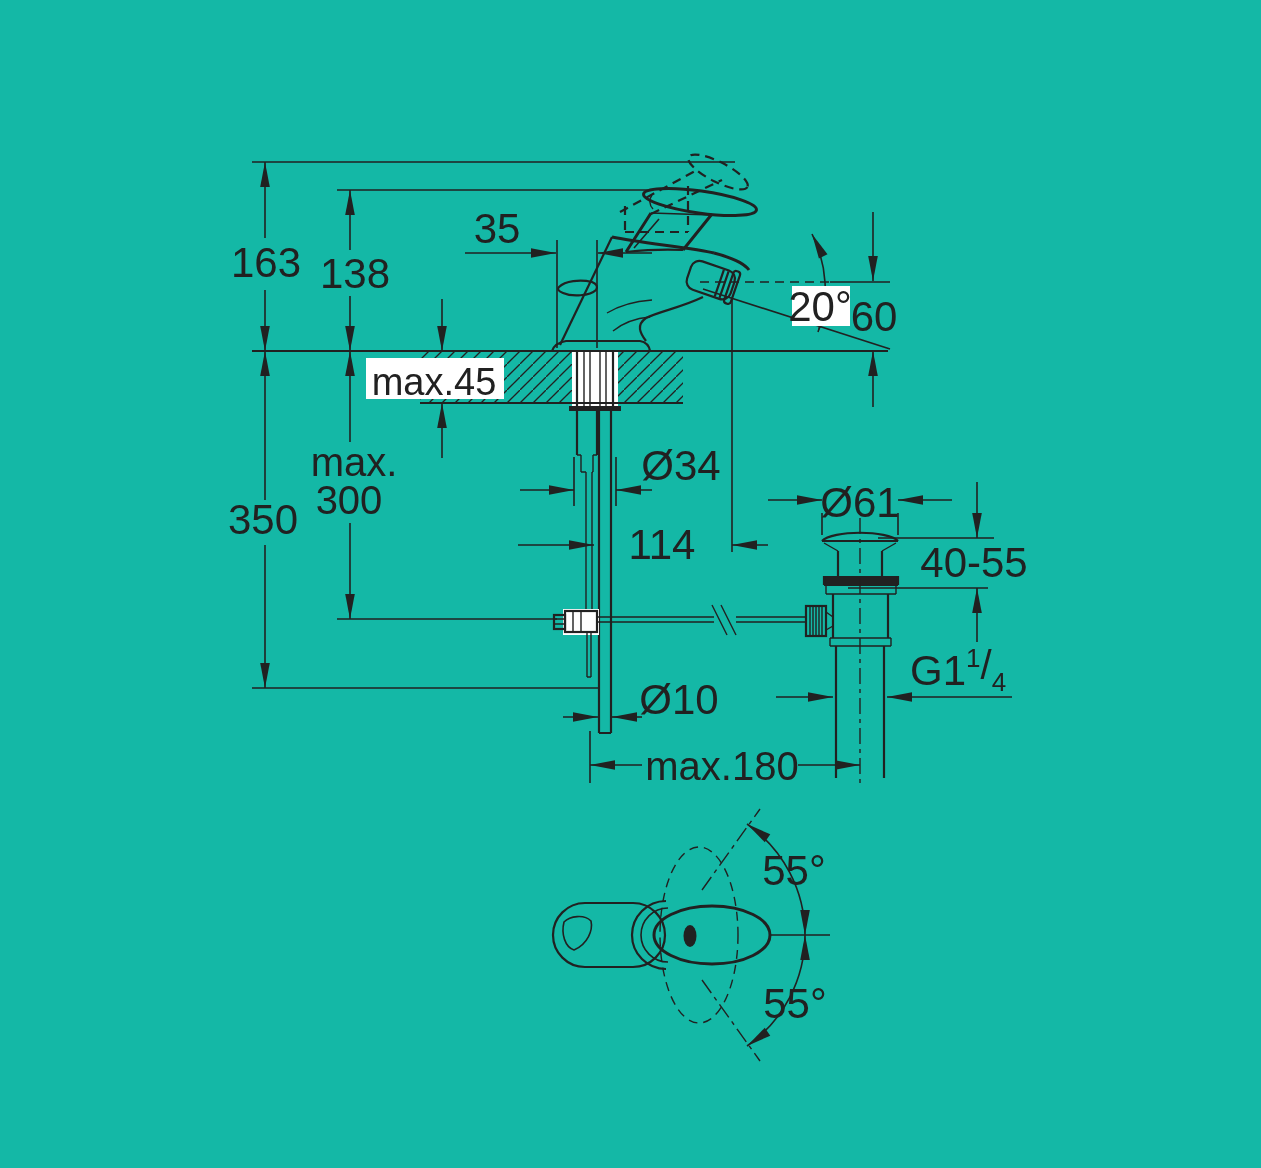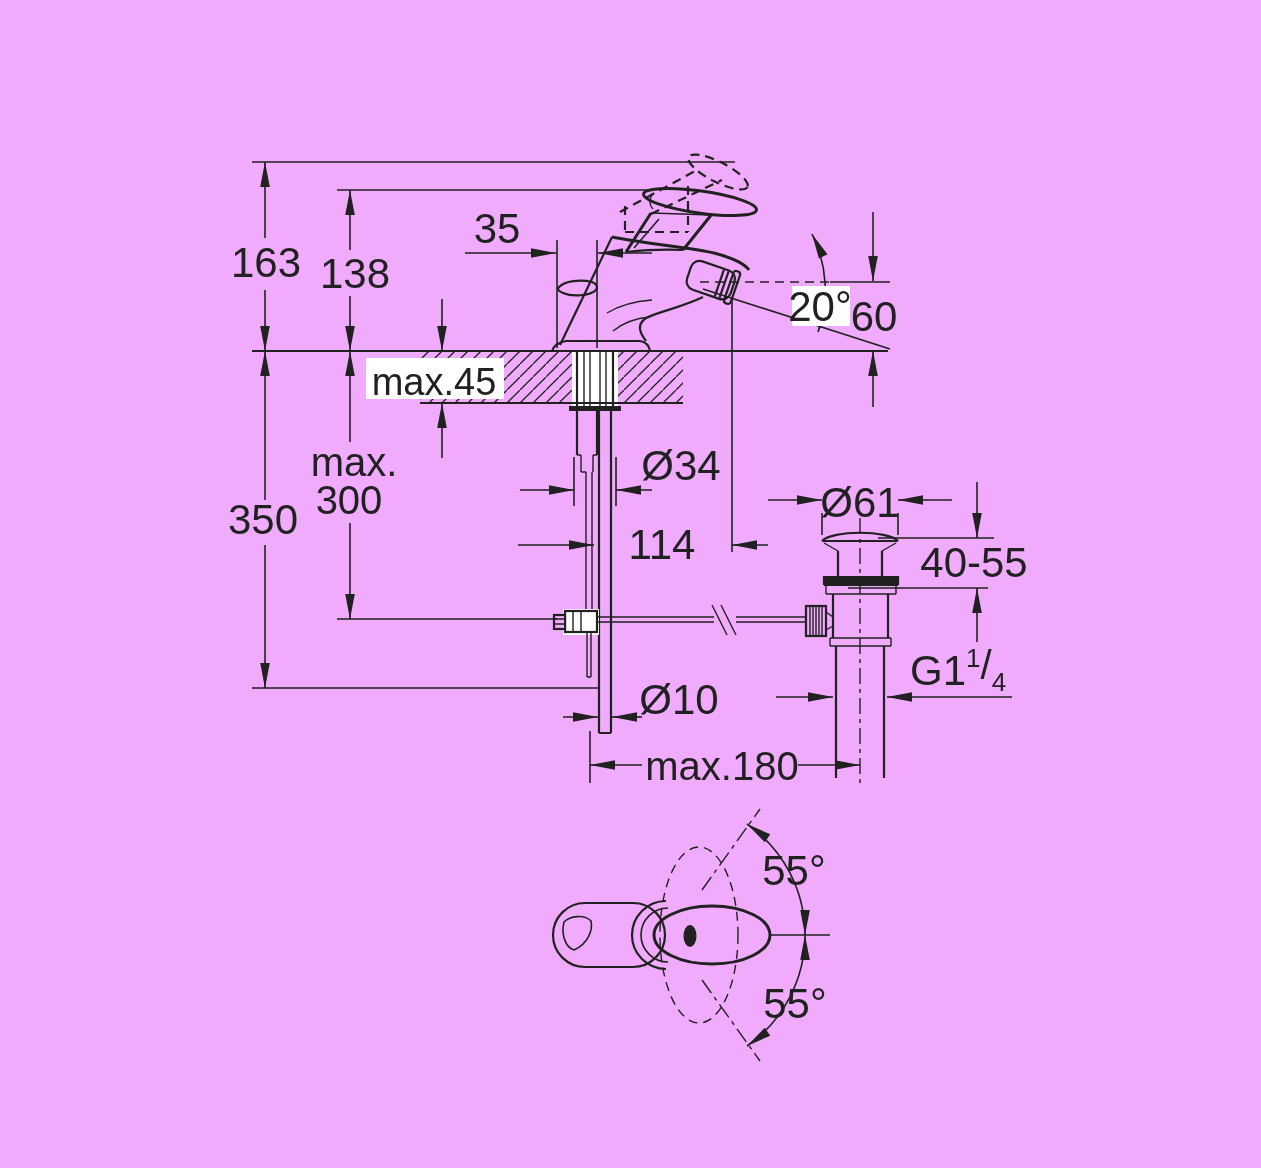--- a/index.html
+++ b/index.html
@@ -1,16 +1,16 @@
 <!DOCTYPE html>
 <html><head>
 <meta charset="utf-8">
 <style>
   html,body{margin:0;padding:0;background:#fff;}
-  .stage{width:1261px;height:1168px;position:relative;background:#f0abfc;overflow:hidden;}
+  .stage{width:1261px;height:1168px;position:relative;background:#14b8a6;overflow:hidden;}
   svg{display:block;}
   text{font-family:"Liberation Sans","DejaVu Sans",sans-serif;fill:#212121;}
   .t42{font-size:42px;}
   .t40{font-size:40px;}
   .t38{font-size:38px;}
   .mid{text-anchor:middle;}
   .ln{stroke:#212121;fill:none;stroke-width:1.6;}
   .ln2{stroke:#212121;fill:none;stroke-width:2.2;}
   .ln3{stroke:#212121;fill:none;stroke-width:3;}
   .thin{stroke:#212121;fill:none;stroke-width:1.4;}

